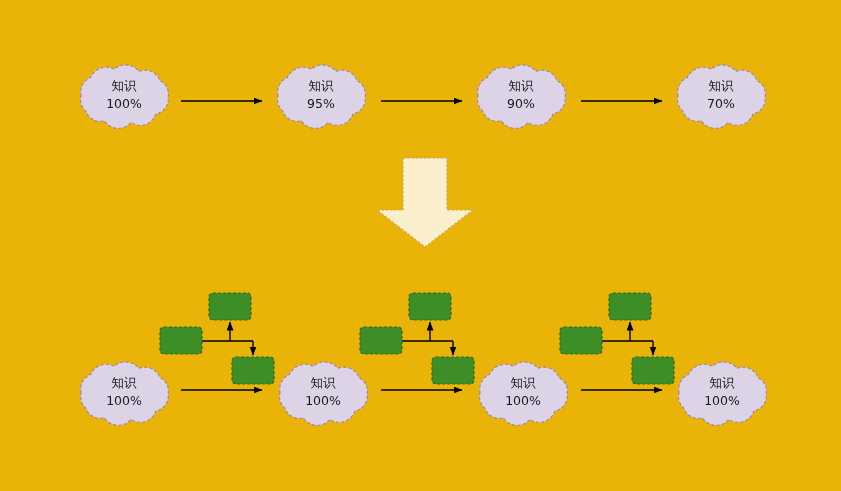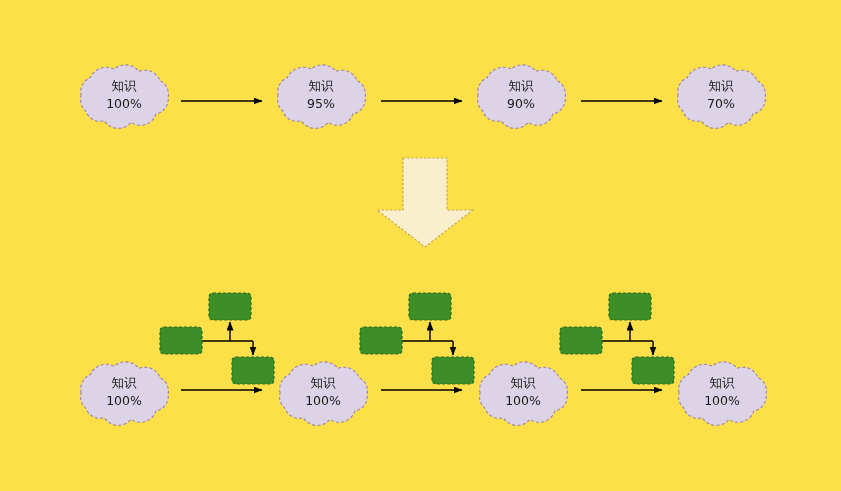--- a/index.html
+++ b/index.html
@@ -7,21 +7,21 @@
     padding: 0;
     background: #ffffff;
   }
   body {
     font-family: "DejaVu Sans", "Liberation Sans", sans-serif;
   }
   #canvas {
     position: relative;
     width: 841px;
     height: 491px;
-    background: #fde047;
+    background: #eab308;
     overflow: hidden;
   }
   #canvas svg.layer {
     position: absolute;
     left: 0;
     top: 0;
     width: 841px;
     height: 491px;
   }
   .cloud-label {

